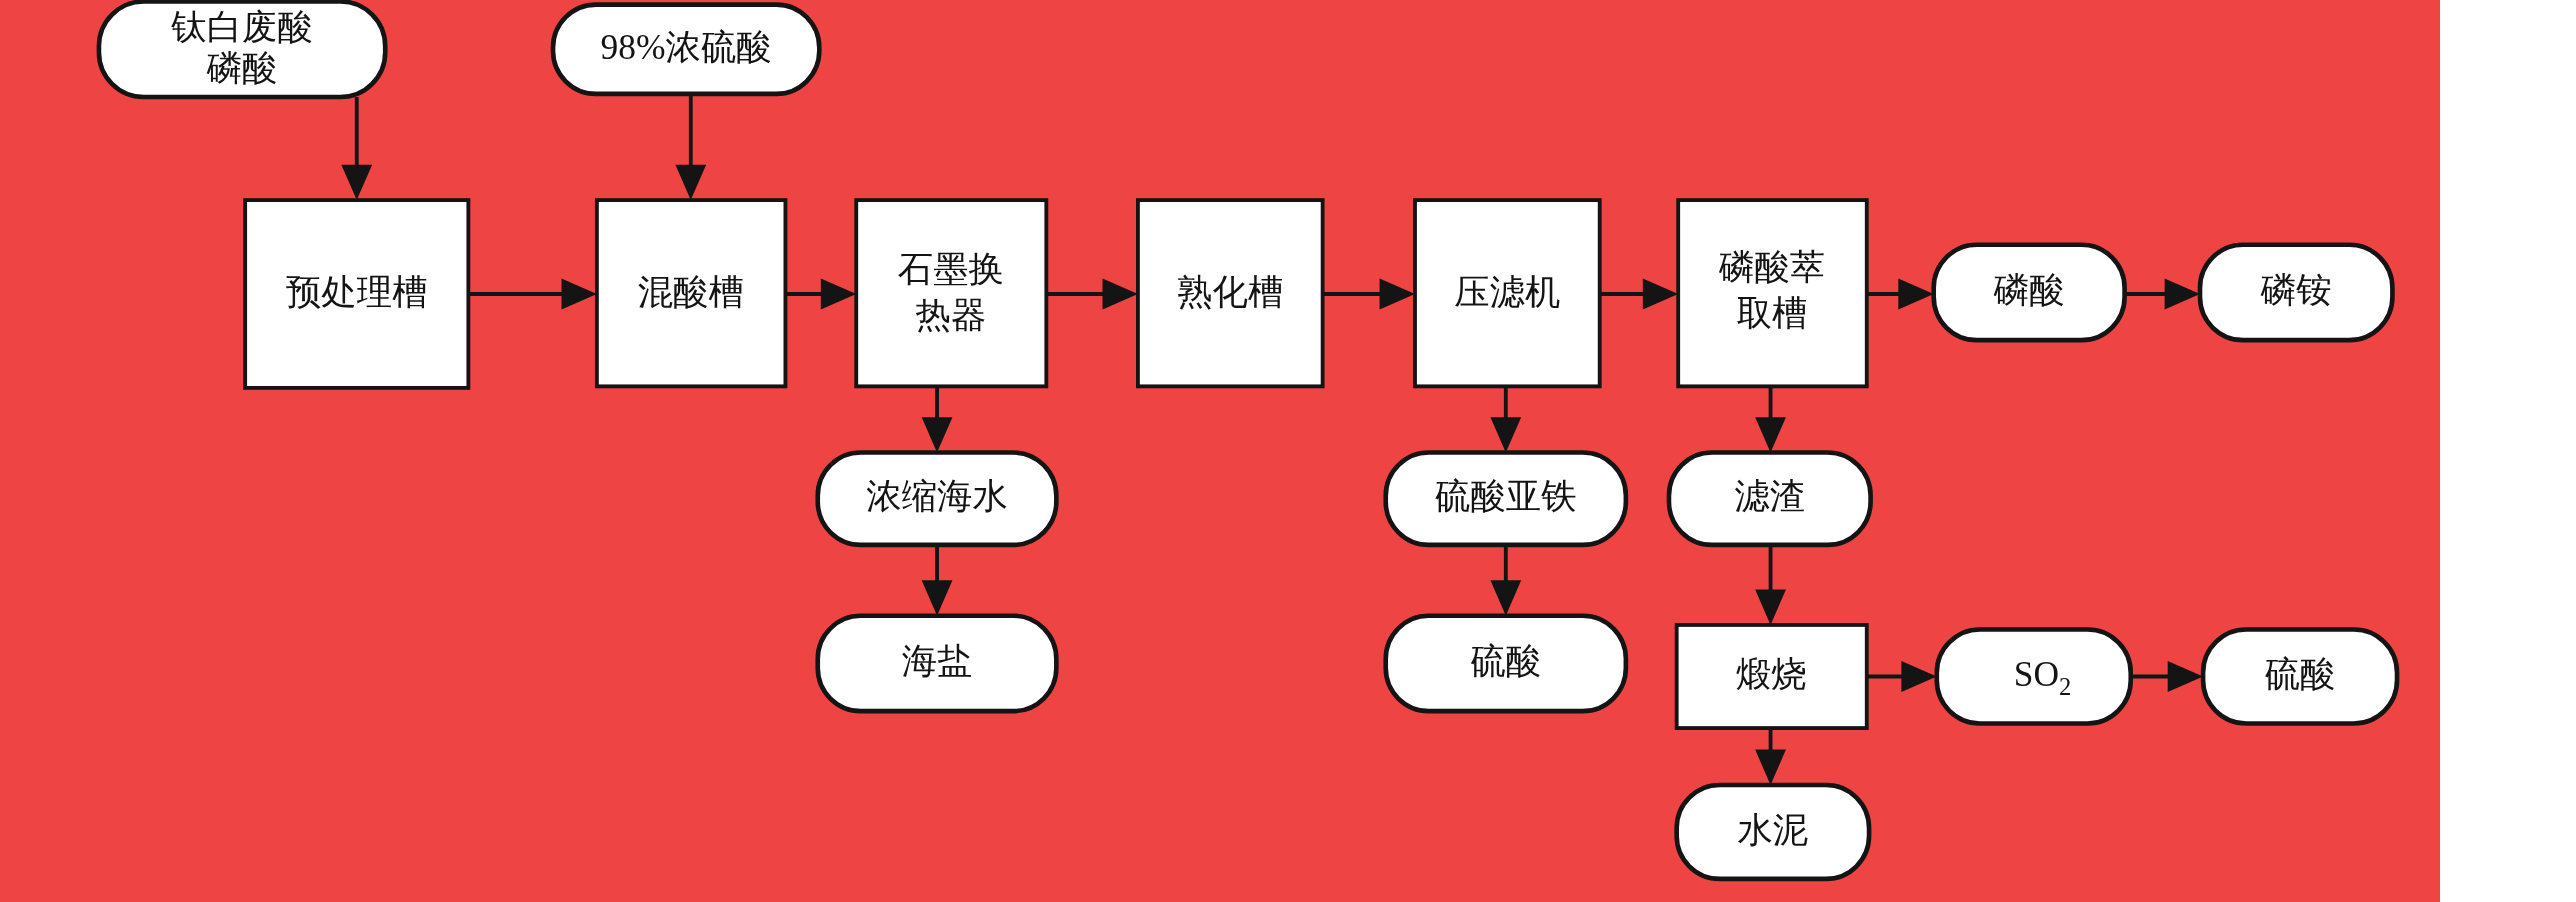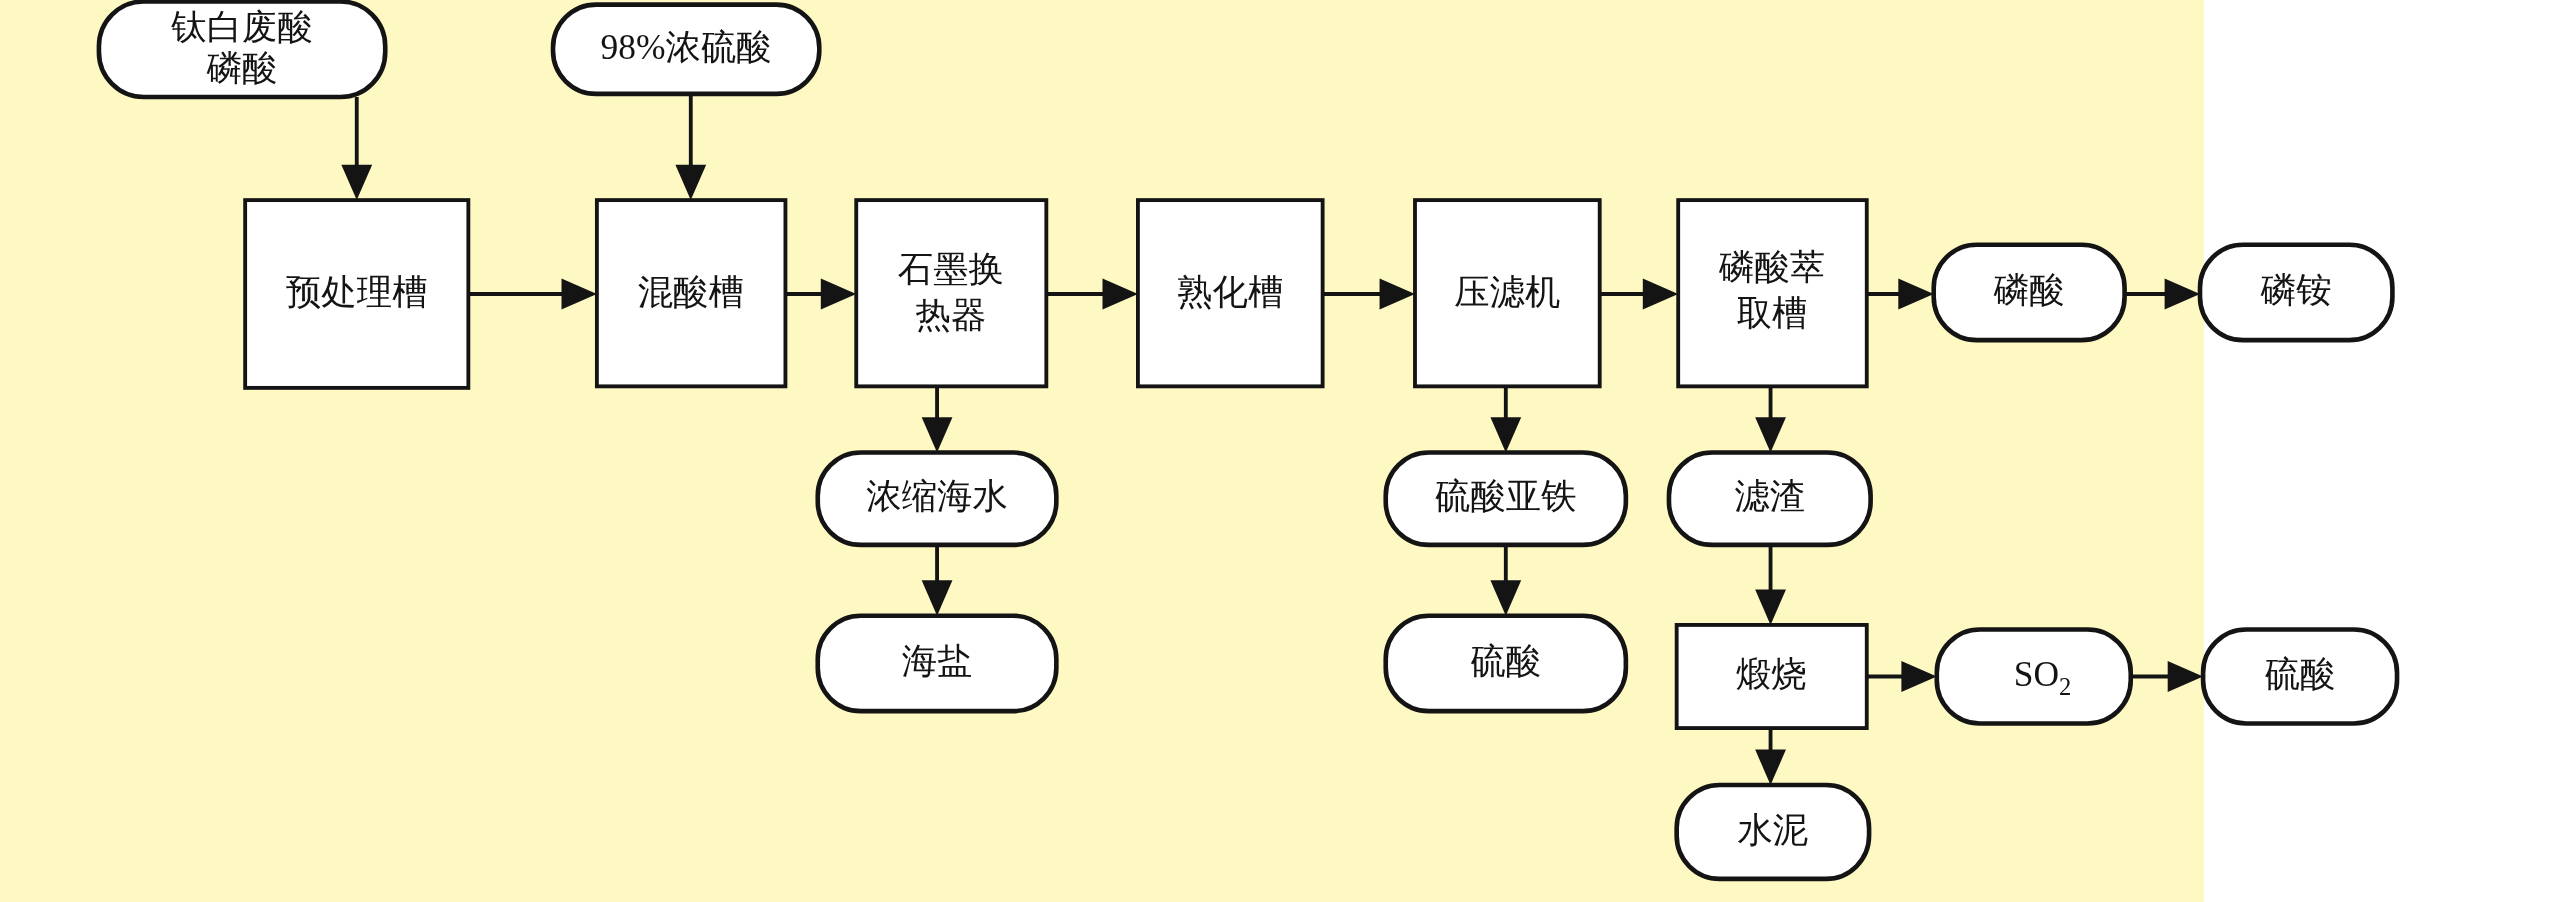--- a/index.html
+++ b/index.html
@@ -2,21 +2,21 @@
 <html lang="zh" style="font-size:12.3px"><head>
 <meta charset="utf-8">
 <title>工艺流程图</title>
 <style>
   html,body{margin:0;padding:0;background:#ffffff;}
   body{
     width:2576px;height:902px;overflow:hidden;
     font-family:"Liberation Serif","DejaVu Serif",serif;
     color:#1a1a1a;
   }
-  #flow-root{position:relative;width:2204px;height:902px;background:#fef9c3;text-align:center;}
+  #flow-root{position:relative;width:2440px;height:902px;background:#ef4444;text-align:center;}
   svg#flow-svg{display:block;width:2576px;height:902px;}
   .shape-rect{fill:#ffffff;stroke:#141414;stroke-width:5;}
   .shape-round{fill:#ffffff;stroke:#141414;stroke-width:6;}
   .edge-line{stroke:#141414;stroke-width:5;fill:none;}
   .edge-head{fill:#141414;stroke:none;}
   .node-label{
     font-family:"Liberation Serif","DejaVu Serif",serif;
     fill:#141414;
     font-size:46px;
     text-anchor:middle;

